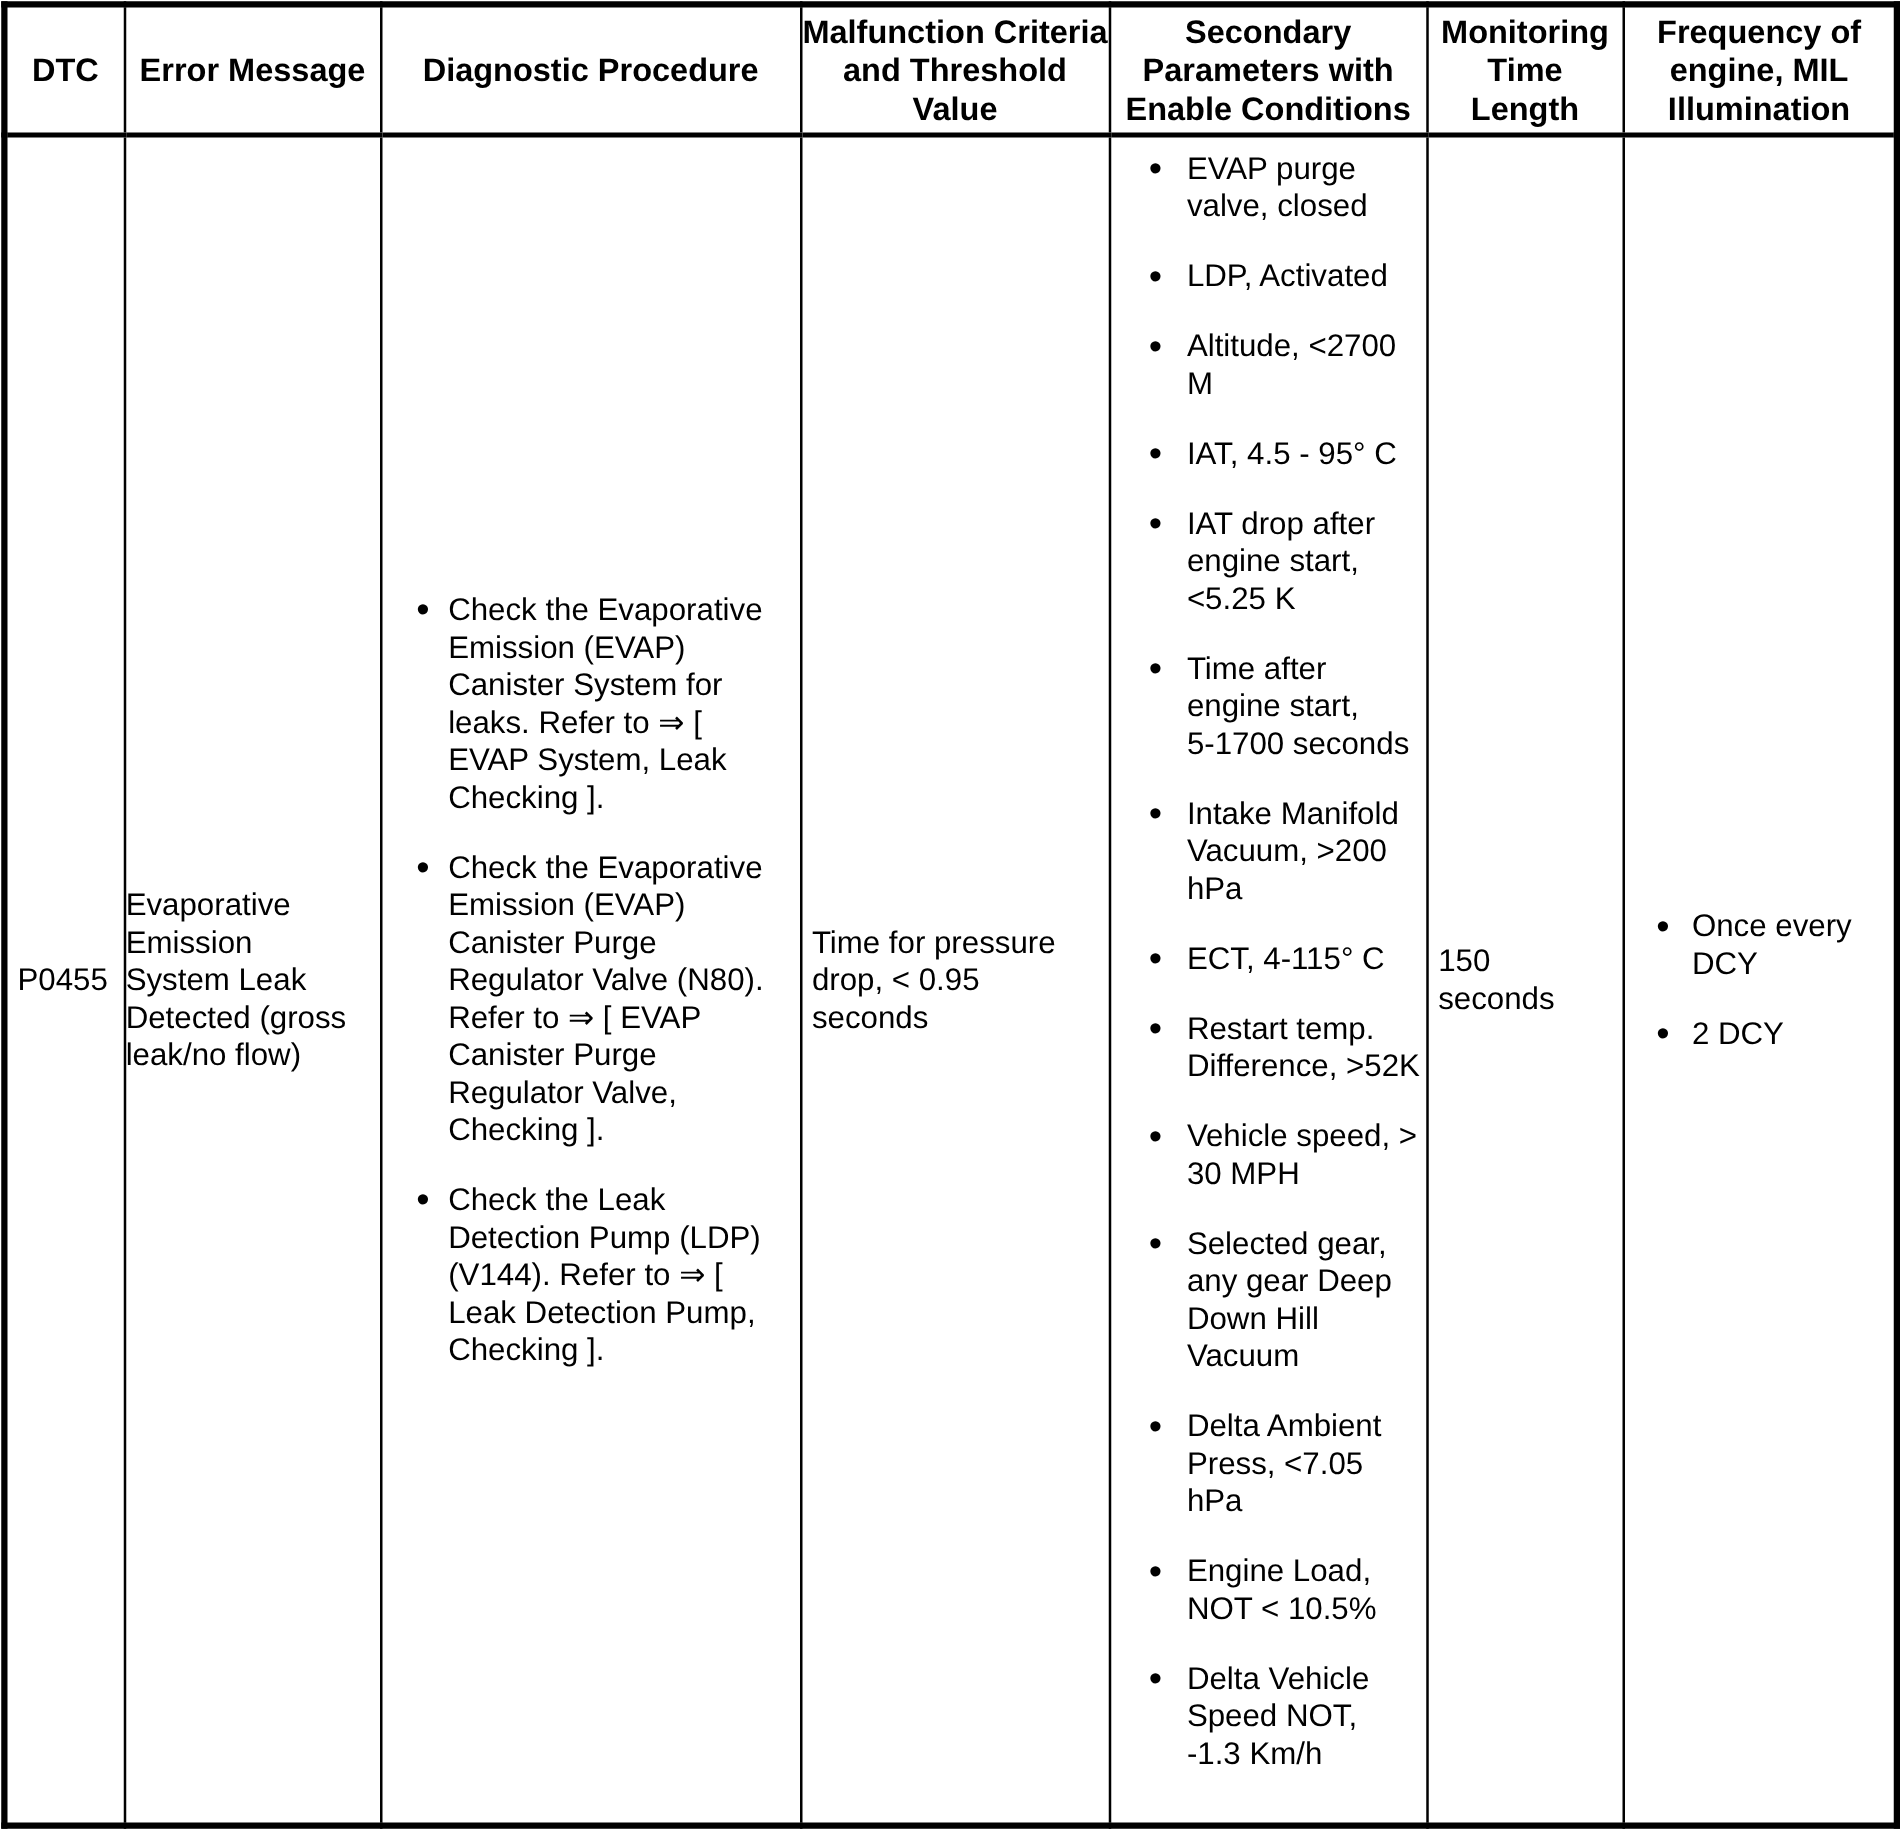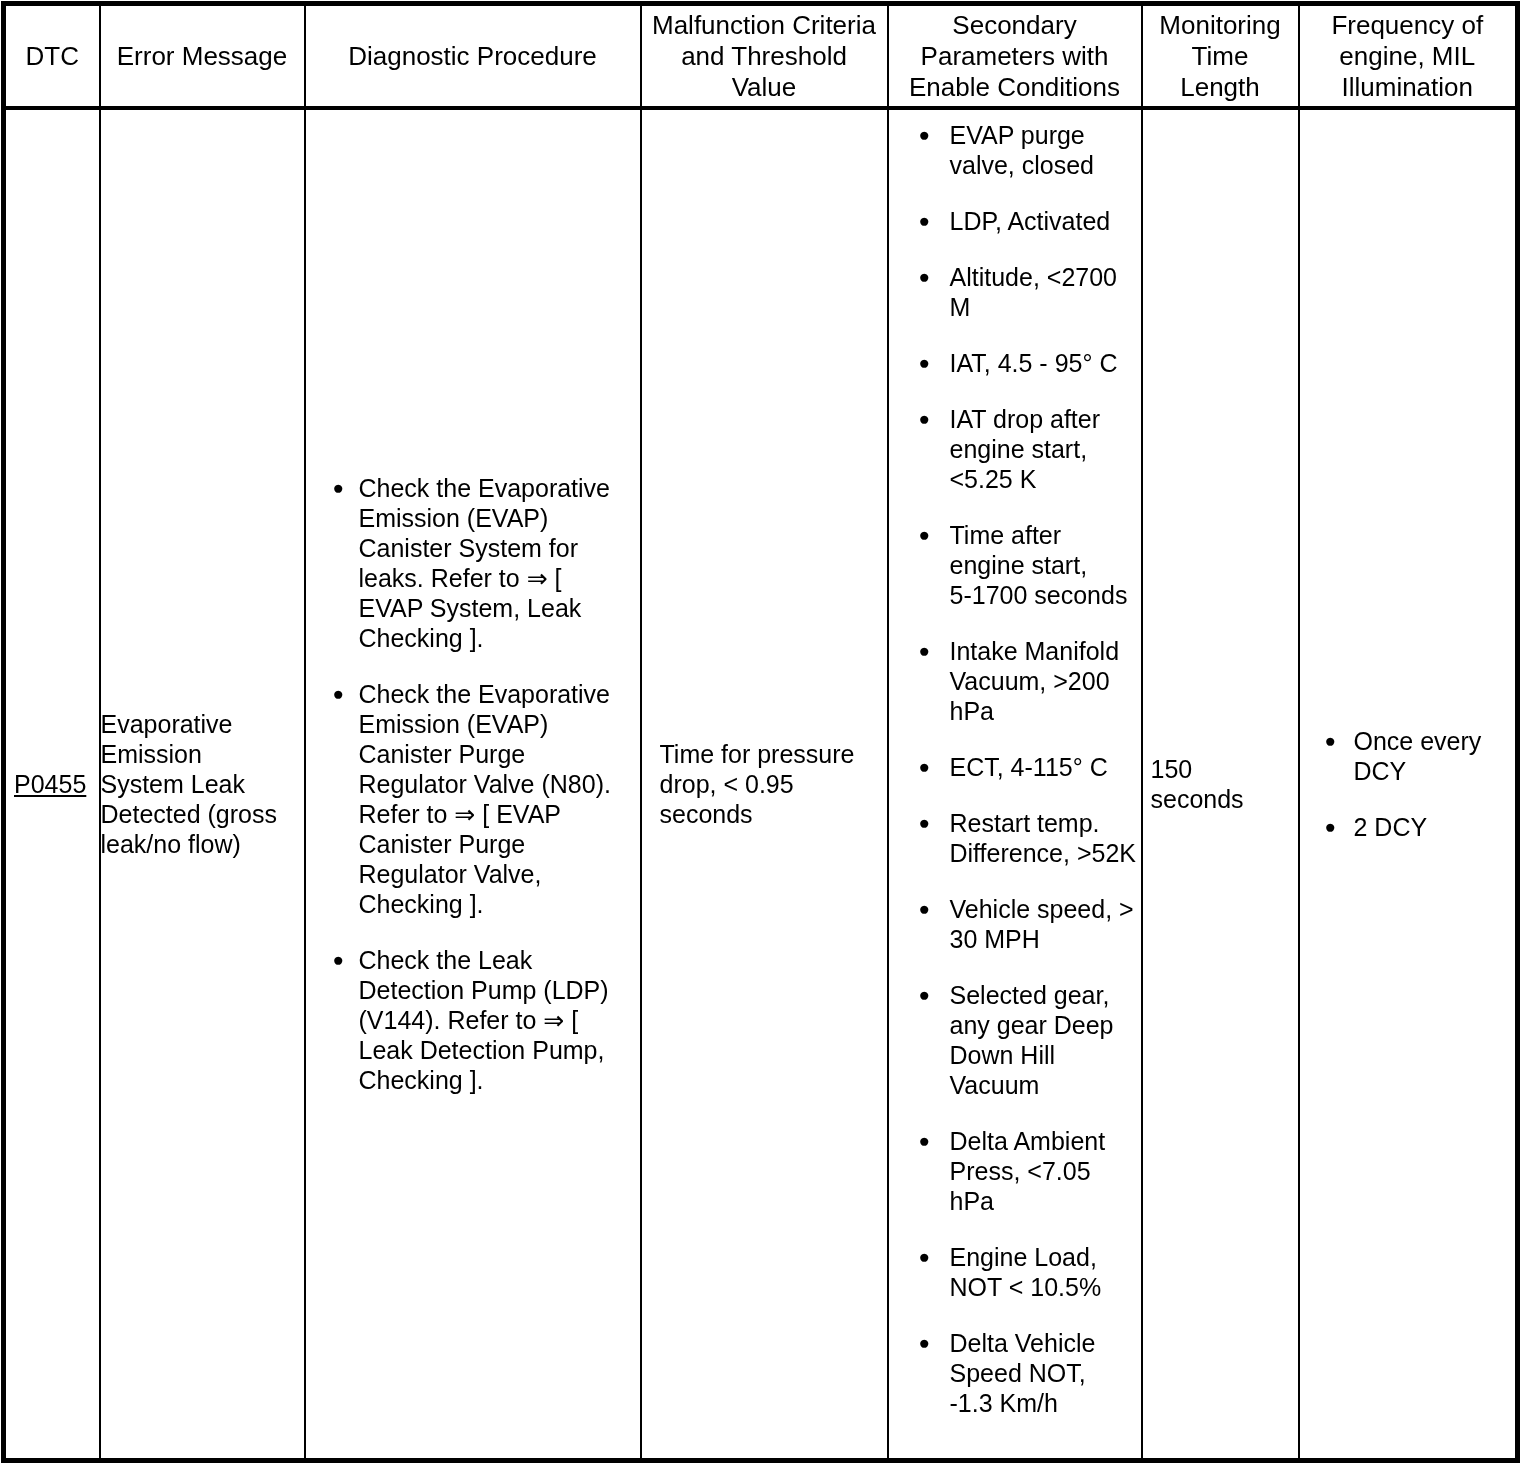--- a/index.html
+++ b/index.html
@@ -21,37 +21,37 @@
   }
   th, td {
     border: 2px solid #000000;
     overflow: hidden;
     padding: 0;
   }
   thead th {
     border-bottom: 4px solid #000000;
     height: 100px;
     font-size: 26px;
-    font-weight: normal;
+    font-weight: bold;
     line-height: 31px;
     text-align: center;
     vertical-align: middle;
     white-space: pre-line;
   }
   td {
     vertical-align: middle;
     font-size: 25px;
     line-height: 30px;
     text-align: left;
   }
   .cell-text { white-space: pre-line; }
-  td.col-dtc { padding-left: 8px; text-decoration: underline; }
+  td.col-dtc { padding-left: 8px; }
   td.col-errmsg { padding-left: 0; padding-right: 2px; }
   td.col-diag { padding-left: 27px; padding-right: 4px; }
-  td.col-malf { padding-left: 18px; padding-right: 8px; }
+  td.col-malf { padding-left: 8px; padding-right: 8px; }
   td.col-secondary { vertical-align: top; padding-top: 10px; padding-left: 30px; padding-right: 2px; }
   td.col-montime { padding-left: 8px; padding-right: 8px; }
   td.col-freq { padding-left: 25px; padding-right: 4px; }
   .bullet-item {
     display: flex;
     align-items: flex-start;
     margin-bottom: 26px;
   }
   .bullet-item:last-child { margin-bottom: 0; }
   .col-diag .bullet-dot { flex: 0 0 26px; }

